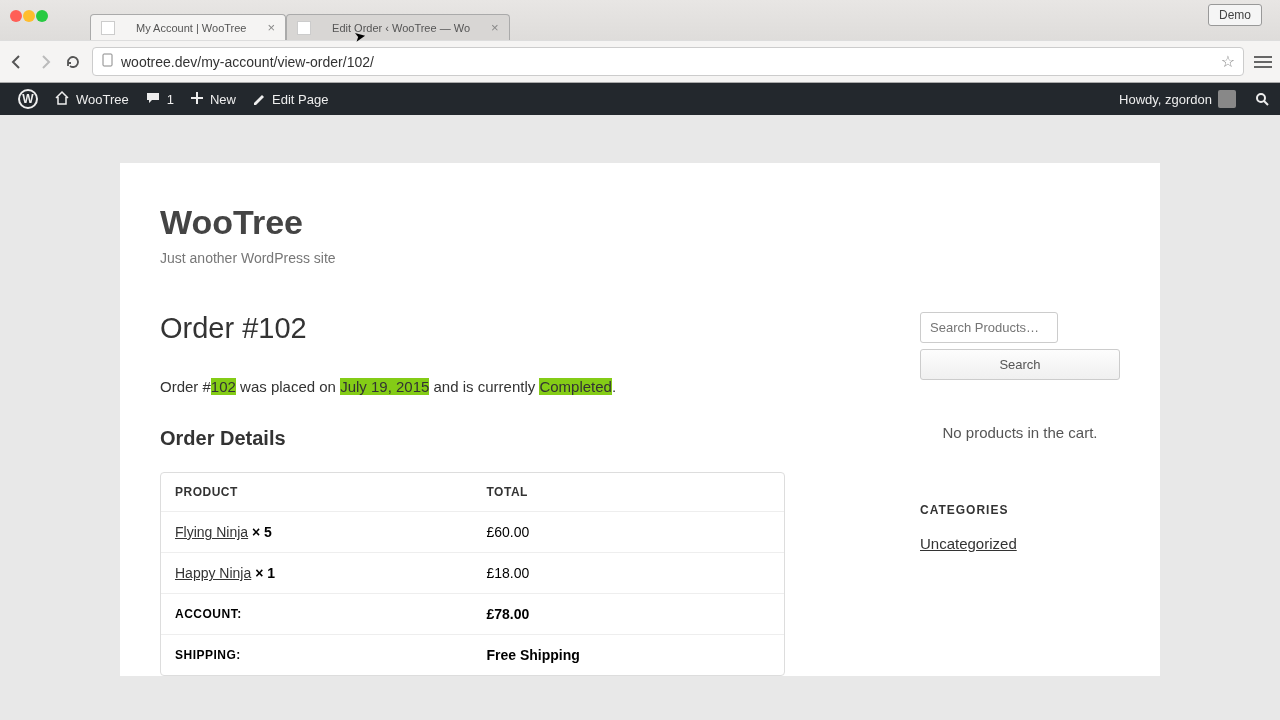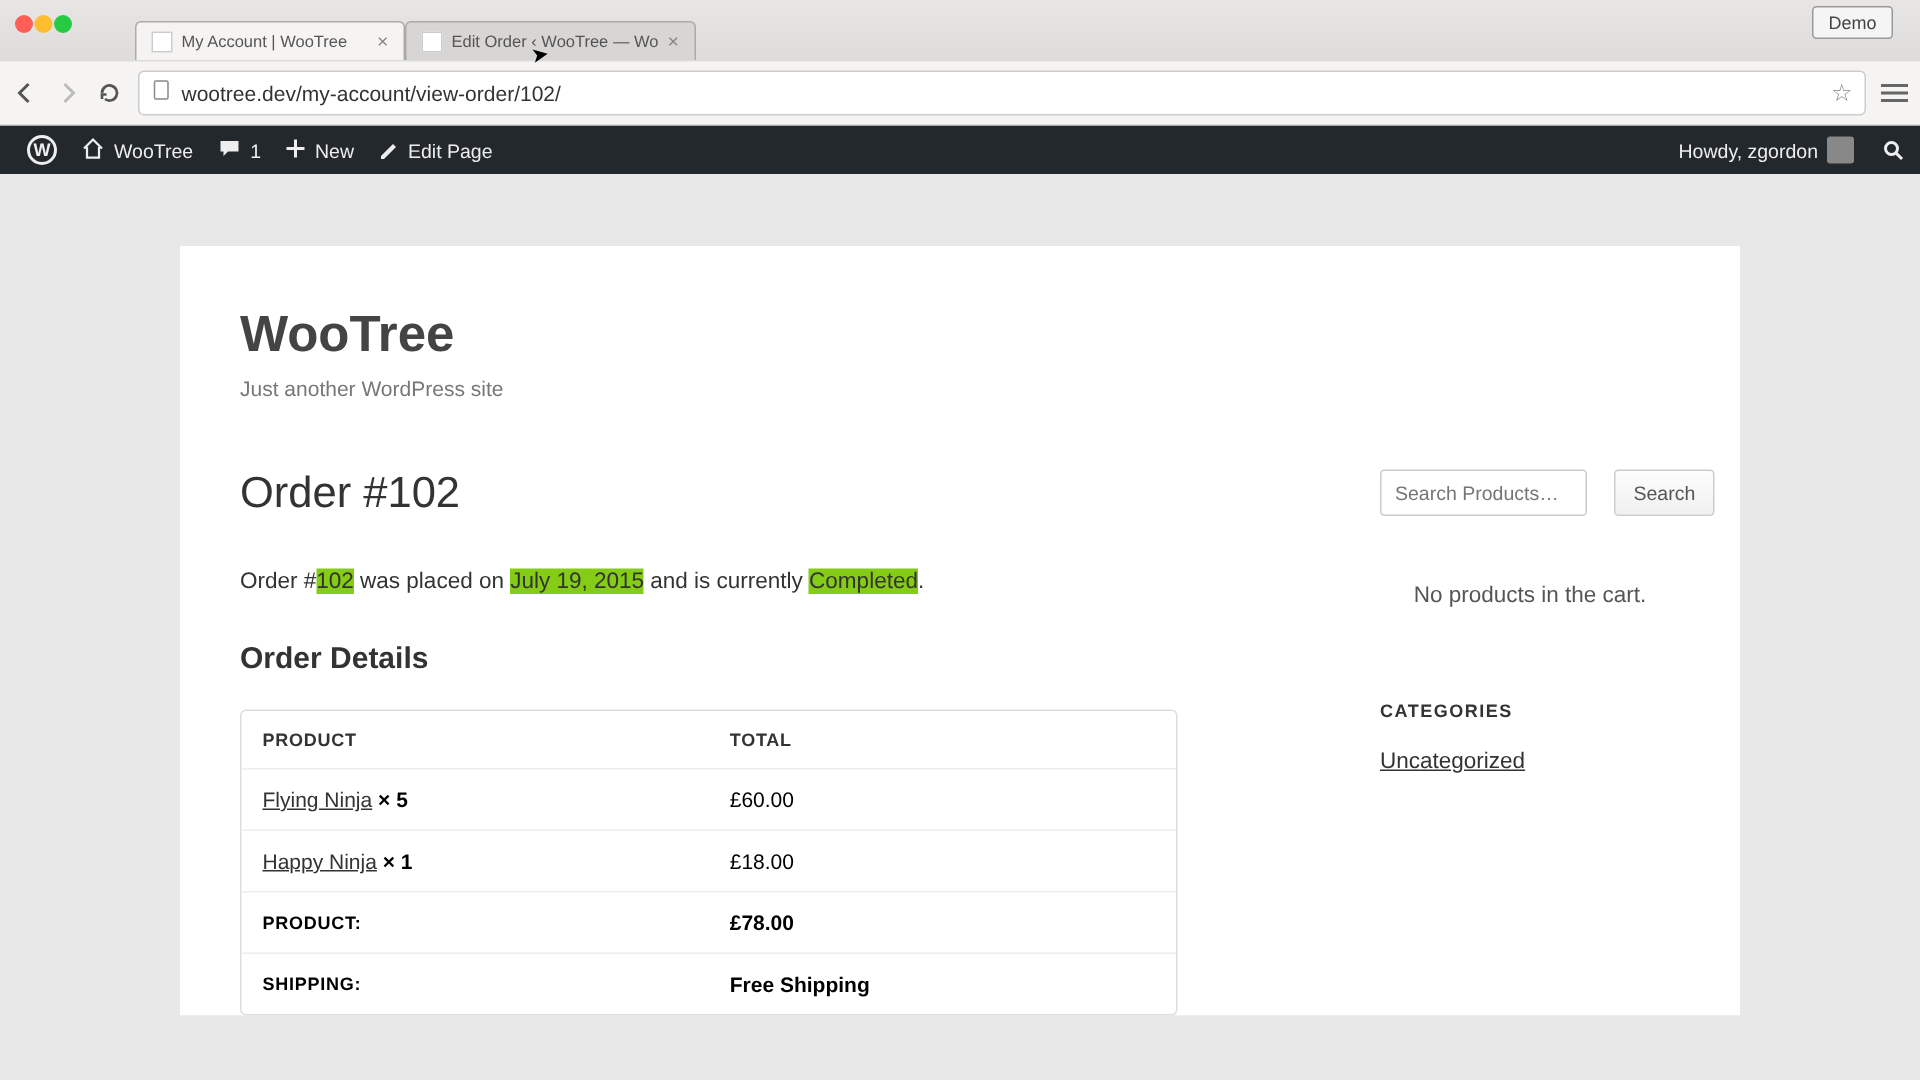--- a/index.html
+++ b/index.html
@@ -8,21 +8,21 @@
 
 .browser-chrome { background: linear-gradient(#e8e6e4, #d4d2d0); border-bottom: 1px solid #aaa; }
 .window-buttons { display: flex; gap: 1px; padding: 6px 10px 2px; align-items: center; }
 .win-btn { width: 12px; height: 12px; border-radius: 50%; }
 .win-close { background: #ff5f57; }
 .win-min { background: #ffbd2e; }
 .win-max { background: #28ca42; }
 .demo-btn { margin-left: auto; background: #f5f5f5; border: 1px solid #999; border-radius: 3px; padding: 3px 10px; font-size: 12px; color: #444; margin-right: 8px; margin-top: -2px; }
 
 .tabs { display: flex; padding-left: 90px; margin-top: -14px; }
-.tab { display: flex; align-items: center; gap: 6px; padding: 5px 10px; font-size: 11px; color: #555; border: 1px solid #aaa; border-bottom: none; background: #d8d6d4; border-radius: 4px 4px 0 0; margin-right: 0px; min-width: 180px; position: relative; }
+.tab { display: flex; align-items: center; gap: 21px; padding: 5px 10px; font-size: 11px; color: #555; border: 1px solid #aaa; border-bottom: none; background: #d8d6d4; border-radius: 4px 4px 0 0; margin-right: 0px; min-width: 180px; position: relative; }
 .tab.active { background: #f5f4f3; z-index: 2; }
 .tab-favicon { width: 14px; height: 14px; background: #fff; border: 1px solid #ccc; }
 .tab-close { margin-left: auto; font-size: 13px; color: #888; }
 
 .url-bar-row { display: flex; align-items: center; padding: 6px 8px; gap: 10px; background: #f5f4f3; border-top: 1px solid #ddd; }
 .nav-btn { width: 18px; height: 18px; display: flex; align-items: center; justify-content: center; color: #666; font-size: 16px; }
 .nav-btn.disabled { color: #bbb; }
 .url-field { flex: 1; display: flex; align-items: center; background: #fff; border: 1px solid #ccc; border-radius: 4px; padding: 4px 8px; gap: 6px; }
 .url-text { font-size: 14px; color: #333; }
 .star-icon { color: #888; font-size: 16px; }
@@ -58,21 +58,21 @@
 .details-heading { font-size: 20px; font-weight: 600; color: #333; margin-bottom: 22px; }
 
 .order-table { width: 625px; border: 1px solid #ddd; border-radius: 4px; border-collapse: separate; border-spacing: 0; font-size: 14px; }
 .order-table th, .order-table td { padding: 12px 14px; text-align: left; border-bottom: 1px solid #eee; }
 .order-table th { font-size: 12px; letter-spacing: 0.5px; color: #333; font-weight: 600; }
 .order-table tr:last-child td { border-bottom: none; }
 .product-link { color: #333; text-decoration: underline; }
 .qty { font-weight: 600; }
 .row-label { font-size: 12px; font-weight: 600; letter-spacing: 0.5px; }
 
-.search-box { display: flex; gap: 18px; }
+.search-box { display: flex; gap: 6px; flex-direction: column; }
 .search-input { border: 1px solid #ccc; border-radius: 3px; padding: 7px 9px; font-size: 13px; width: 138px; color: #999; }
 .search-btn { border: 1px solid #ccc; background: linear-gradient(#fdfdfd,#f0f0f0); border-radius: 3px; padding: 7px 12px; font-size: 13px; color: #555; }
 .cart-empty { text-align: center; color: #555; font-size: 15px; margin-top: 44px; }
 .cat-heading { font-size: 12px; font-weight: 600; letter-spacing: 1px; color: #333; margin-top: 62px; margin-bottom: 18px; }
 .cat-link { color: #333; text-decoration: underline; font-size: 15px; }
 
 .cursor { position: absolute; top: 28px; left: 354px; font-size: 14px; color: #000; transform: rotate(-10deg); pointer-events: none; }
 </style>
 </head>
 <body>
@@ -197,21 +197,21 @@
           <tbody>
             <tr>
               <td><a class="product-link">Flying Ninja</a> <span class="qty">× 5</span></td>
               <td>£60.00</td>
             </tr>
             <tr>
               <td><a class="product-link">Happy Ninja</a> <span class="qty">× 1</span></td>
               <td>£18.00</td>
             </tr>
             <tr>
-              <td class="row-label">PRODUCT:</td>
+              <td class="row-label">ACCOUNT:</td>
               <td style="font-weight:600">£78.00</td>
             </tr>
             <tr>
               <td class="row-label">SHIPPING:</td>
               <td style="font-weight:600">Free Shipping</td>
             </tr>
           </tbody>
         </table>
       </div>
 

